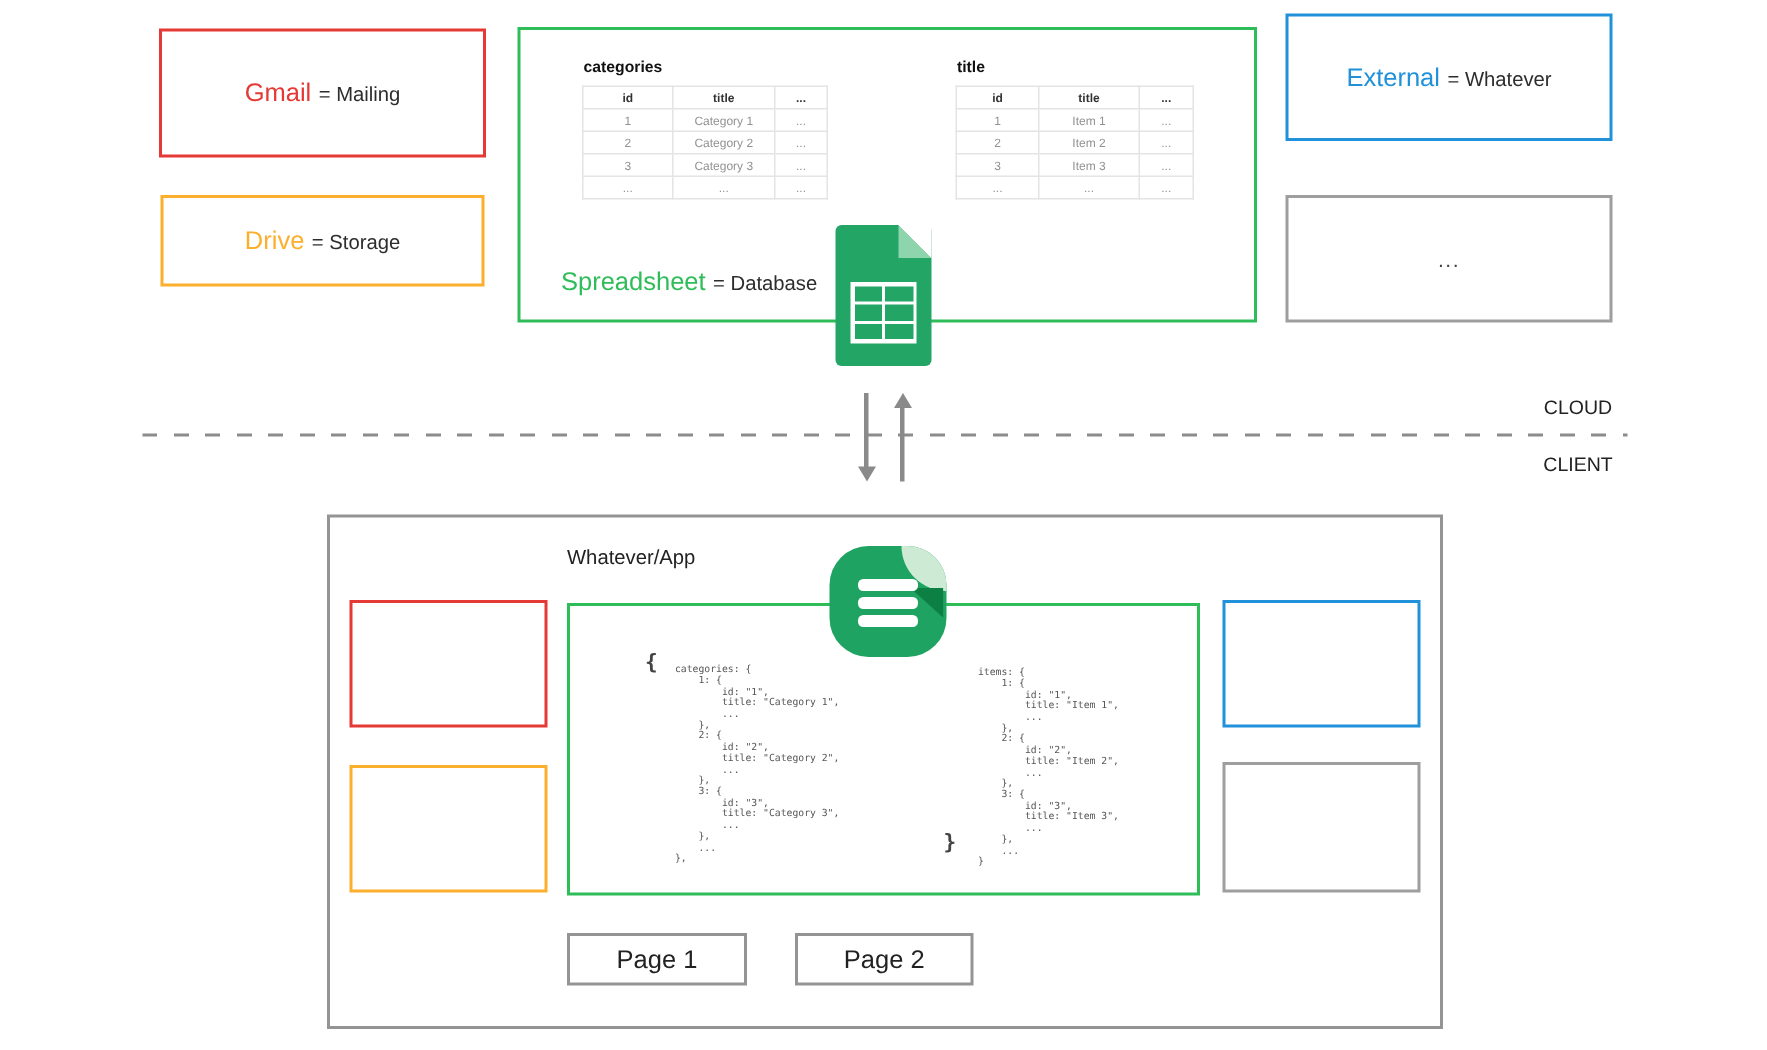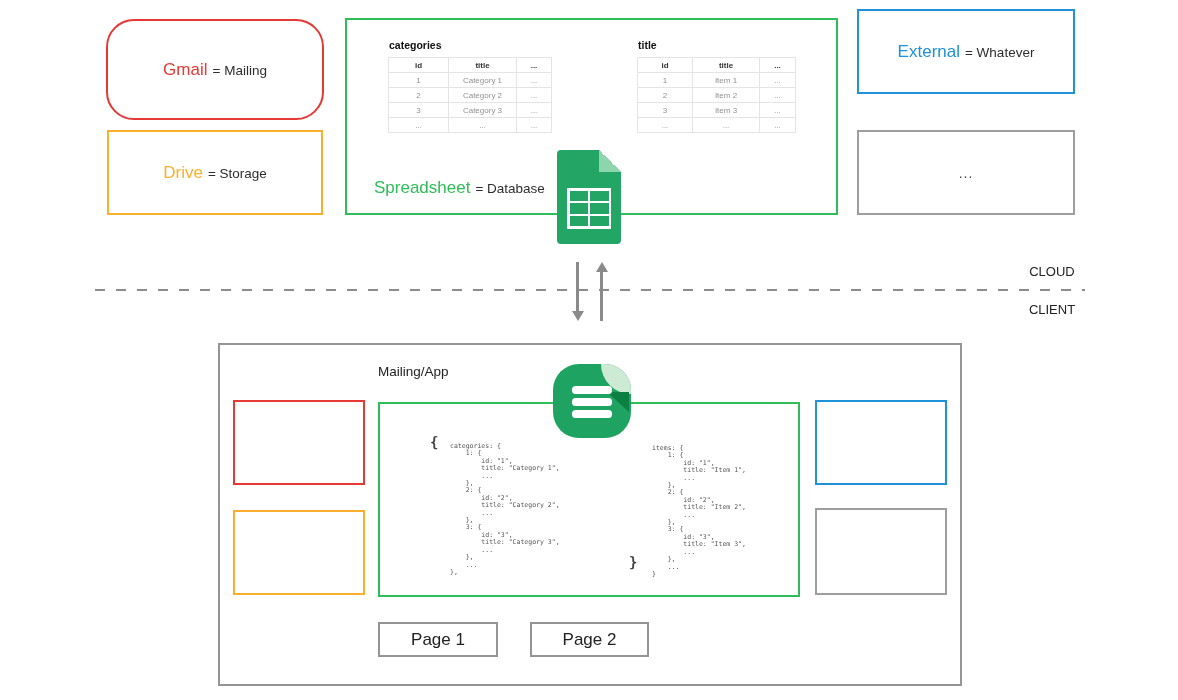--- a/index.html
+++ b/index.html
@@ -73,28 +73,28 @@
   .app-icon .bars div{height:7.5px;background:#fff;border-radius:3.5px;margin-bottom:4.5px;}
 
   .page-box{position:absolute;top:622px;height:35px;border:2px solid #949494;background:#fff;box-sizing:border-box;
     display:flex;align-items:center;justify-content:center;font-size:17px;color:#222;}
 </style>
 </head>
 <body>
 
 <div class="canvas">
 
-  <div class="obox b-red" style="left:106px;top:19px;width:218px;height:101px;border-radius:28px;">
+  <div class="obox b-red" style="left:106px;top:19px;width:218px;height:86px;">
     <div class="lbl">
       <span class="brand t-red">Gmail</span>
       <span class="eq">= Mailing</span>
     </div>
   </div>
 
-  <div class="obox b-orange" style="left:107px;top:130px;width:216px;height:85px;">
+  <div class="obox b-orange" style="left:107px;top:130px;width:216px;height:61px;">
     <div class="lbl">
       <span class="brand t-orange">Drive</span>
       <span class="eq">= Storage</span>
     </div>
   </div>
 
   <div class="obox b-green" style="left:345px;top:18px;width:493px;height:197px;justify-content:flex-start;align-items:flex-start;">
     <div class="db-table-wrap" style="left:41px;top:19px;">
       <div class="db-title">categories</div>
       <table class="db">
@@ -202,21 +202,21 @@
     <span class="dots">...</span>
   </div>
 
   <div class="dashline"></div>
   <div class="zone cloud">CLOUD</div>
   <div class="zone client">CLIENT</div>
   <div class="vline arr-down"></div>
   <div class="vline arr-up"></div>
 
   <div class="client-box"></div>
-  <div class="webapp-label">Mailing/App</div>
+  <div class="webapp-label">Whatever/App</div>
 
   <div class="small-box b-red" style="left:233px;top:400px;"></div>
   <div class="small-box b-orange" style="left:233px;top:510px;"></div>
   <div class="small-box b-blue" style="left:815px;top:400px;"></div>
   <div class="small-box b-gray" style="left:815px;top:508px;height:87px;"></div>
 
   <div class="json-box">
     <span class="bigbrace brace-open">{</span>
     <pre class="code code-left">categories: {
     1: {

